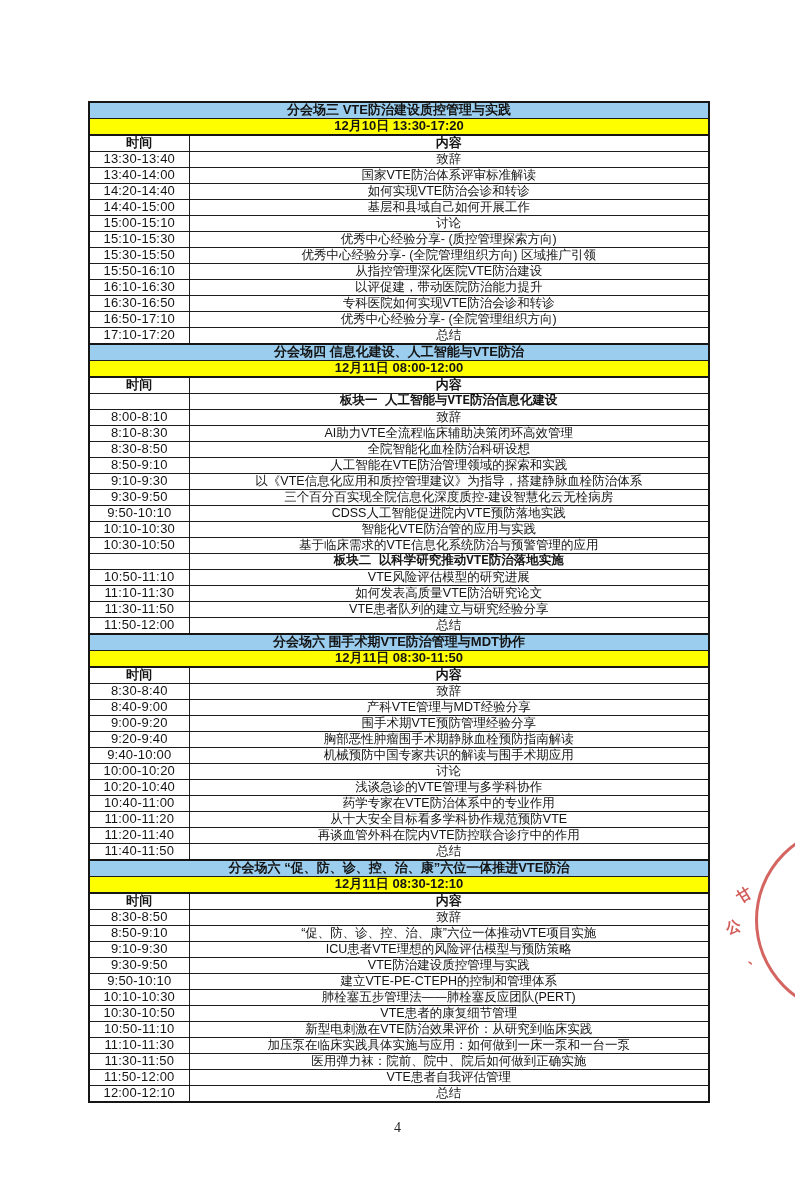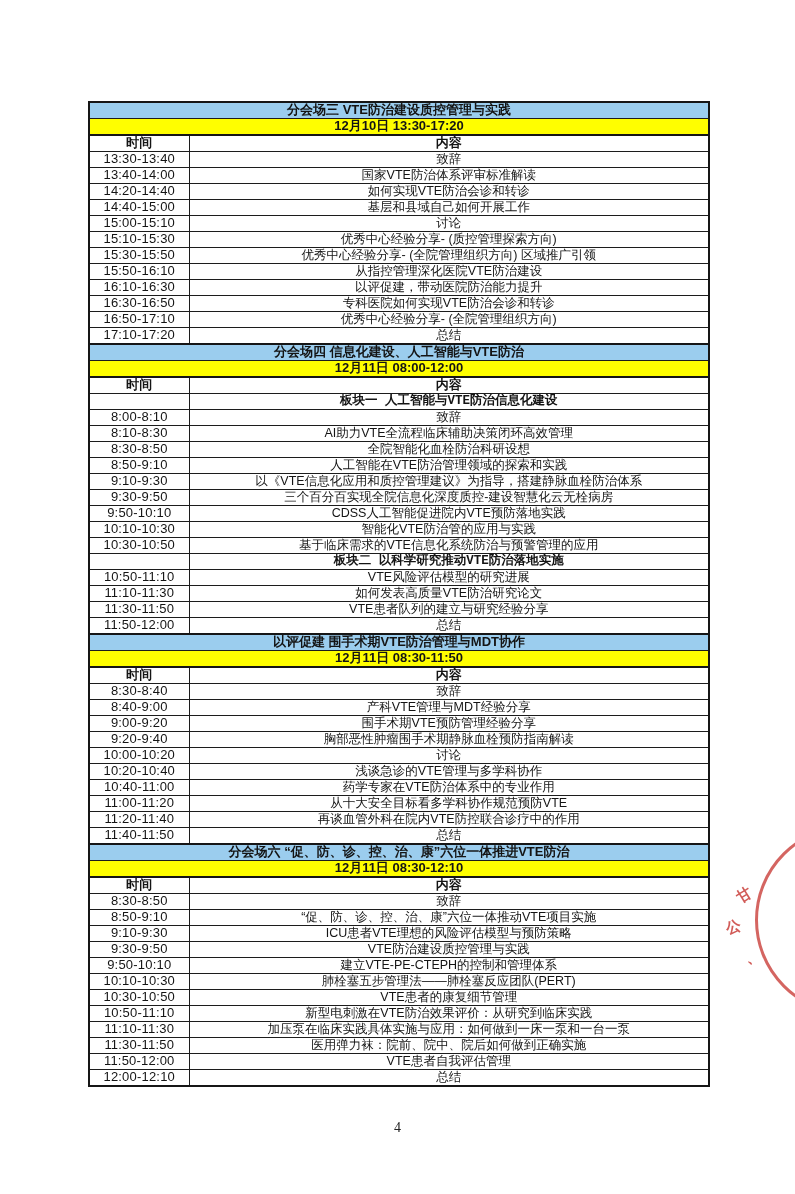--- a/index.html
+++ b/index.html
@@ -200,21 +200,21 @@
         </tr>
         <tr class="agenda-row">
           <td class="time-cell">11:30-11:50</td>
           <td>VTE患者队列的建立与研究经验分享</td>
         </tr>
         <tr class="agenda-row">
           <td class="time-cell">11:50-12:00</td>
           <td>总结</td>
         </tr>
         <tr class="section-title">
-          <td colspan="2">以评促建  围手术期VTE防治管理与MDT协作</td>
+          <td colspan="2">分会场六  围手术期VTE防治管理与MDT协作</td>
         </tr>
         <tr class="section-date">
           <td colspan="2">12月11日 08:30-11:50</td>
         </tr>
         <tr class="col-header">
           <td class="time-cell">时间</td>
           <td>内容</td>
         </tr>
         <tr class="agenda-row">
           <td class="time-cell">8:30-8:40</td>
@@ -224,20 +224,24 @@
           <td class="time-cell">8:40-9:00</td>
           <td>产科VTE管理与MDT经验分享</td>
         </tr>
         <tr class="agenda-row">
           <td class="time-cell">9:00-9:20</td>
           <td>围手术期VTE预防管理经验分享</td>
         </tr>
         <tr class="agenda-row">
           <td class="time-cell">9:20-9:40</td>
           <td>胸部恶性肿瘤围手术期静脉血栓预防指南解读</td>
+        </tr>
+        <tr class="agenda-row">
+          <td class="time-cell">9:40-10:00</td>
+          <td>机械预防中国专家共识的解读与围手术期应用</td>
         </tr>
         <tr class="agenda-row">
           <td class="time-cell">10:00-10:20</td>
           <td>讨论</td>
         </tr>
         <tr class="agenda-row">
           <td class="time-cell">10:20-10:40</td>
           <td>浅谈急诊的VTE管理与多学科协作</td>
         </tr>
         <tr class="agenda-row">

